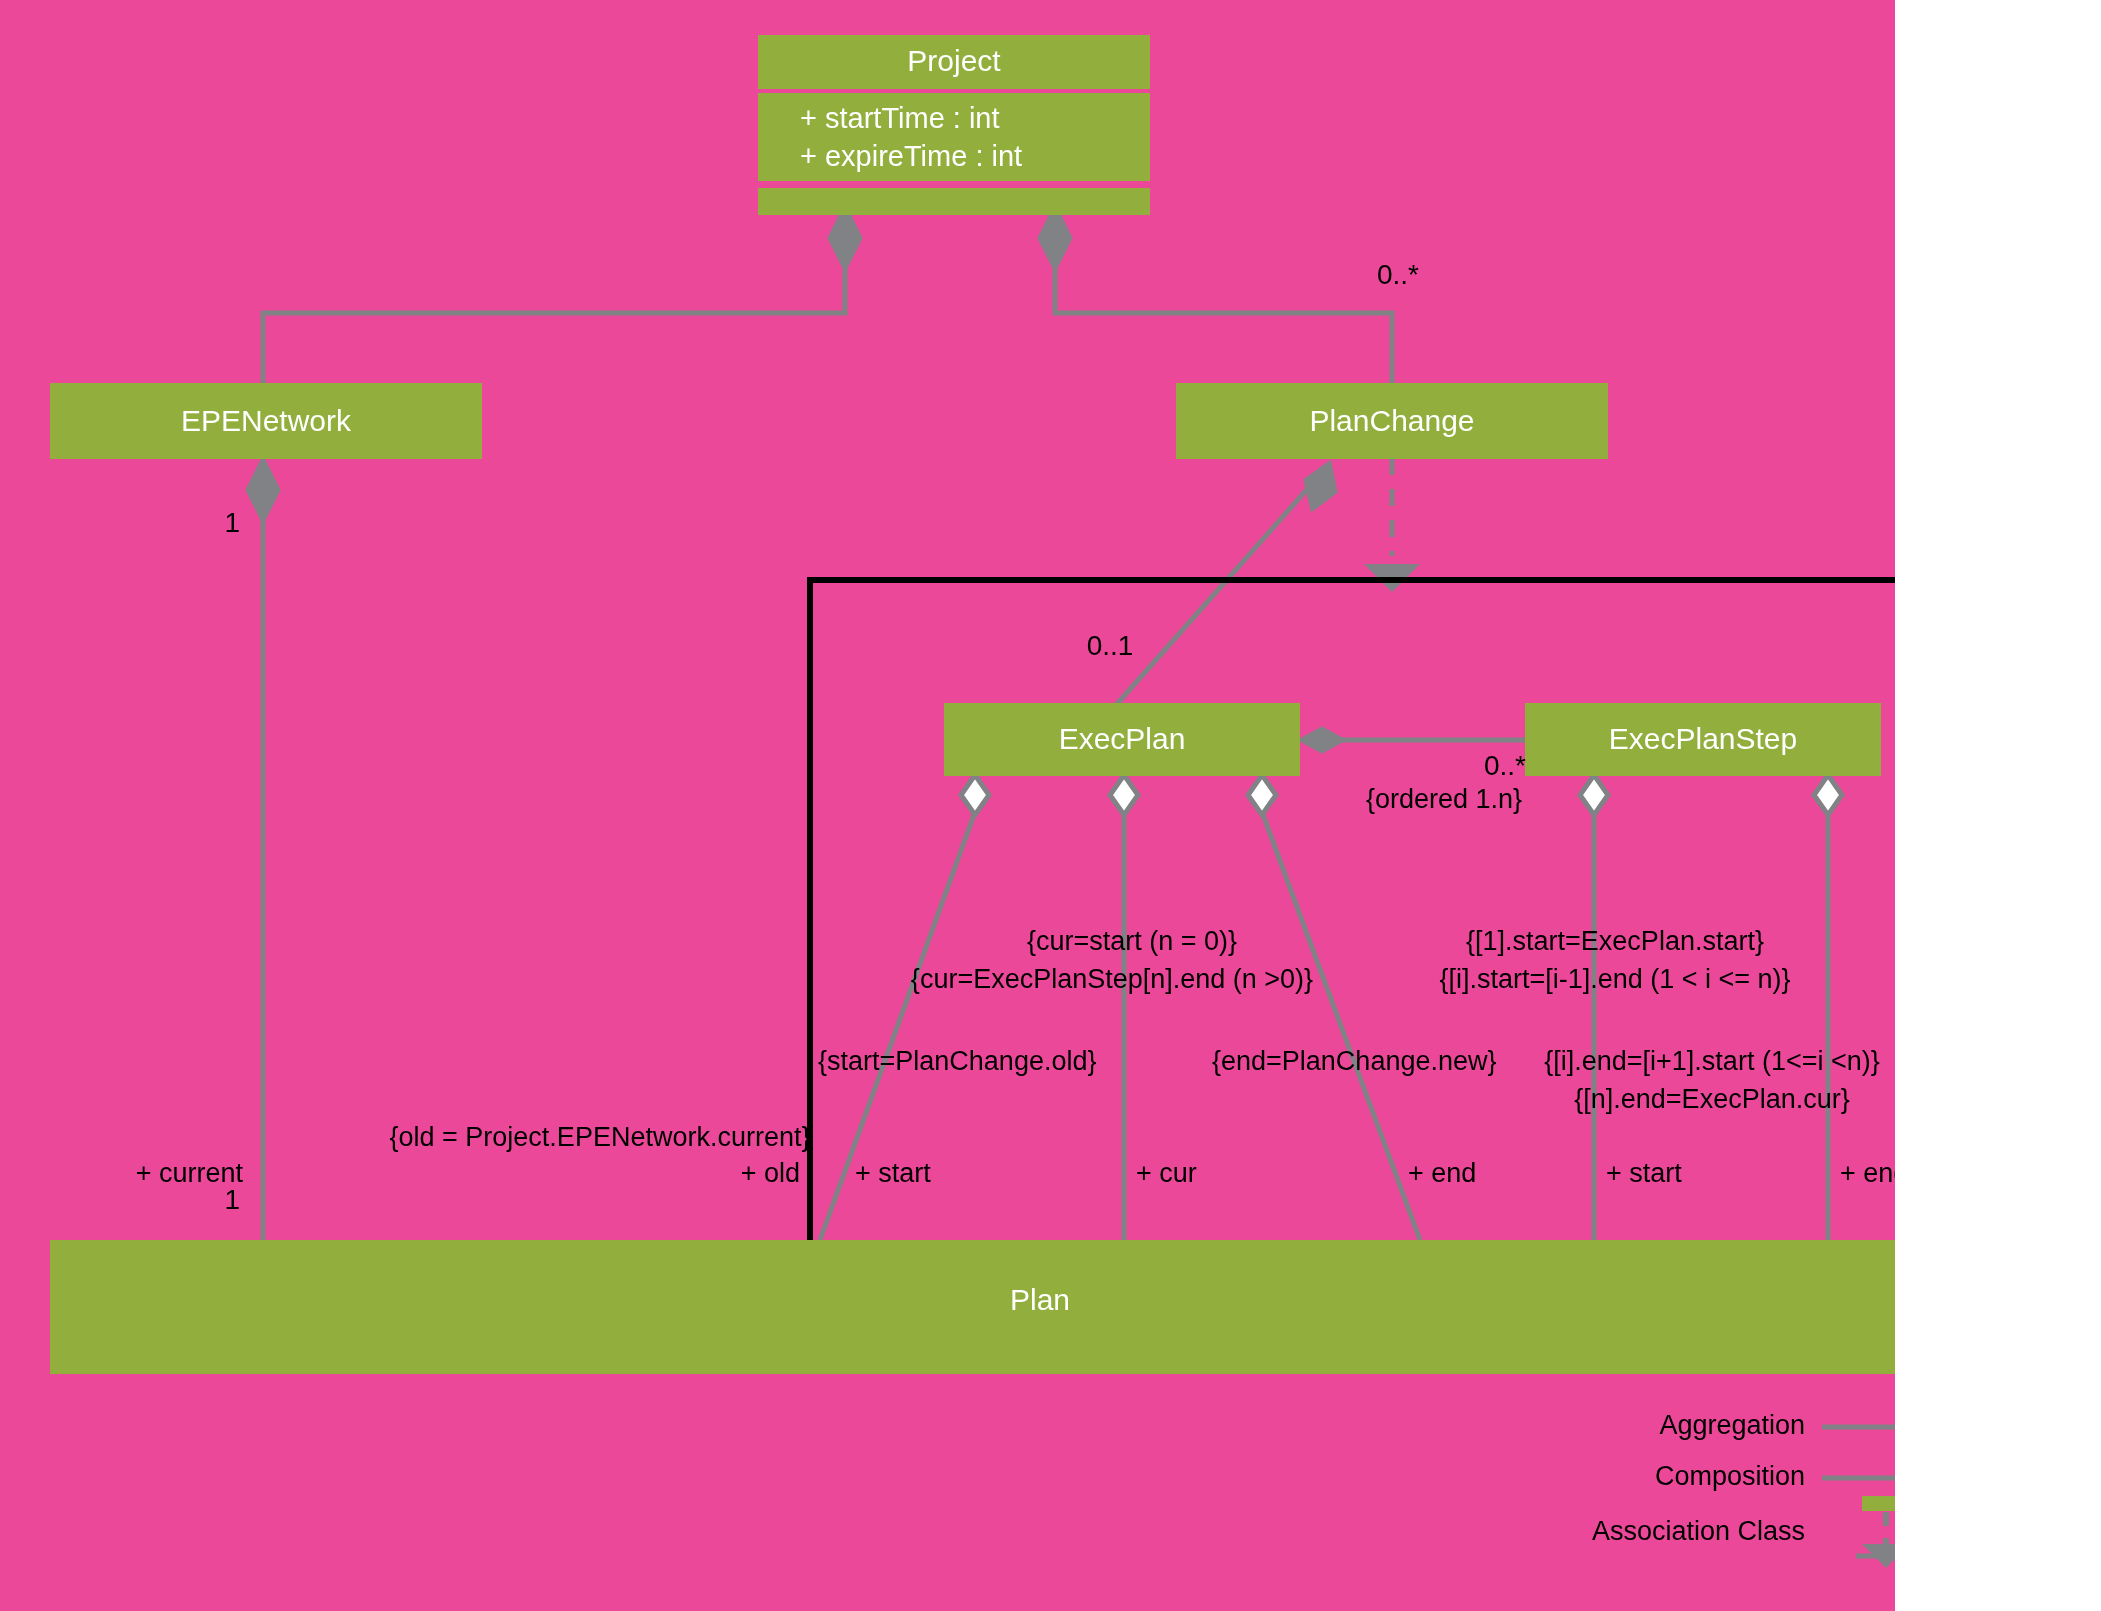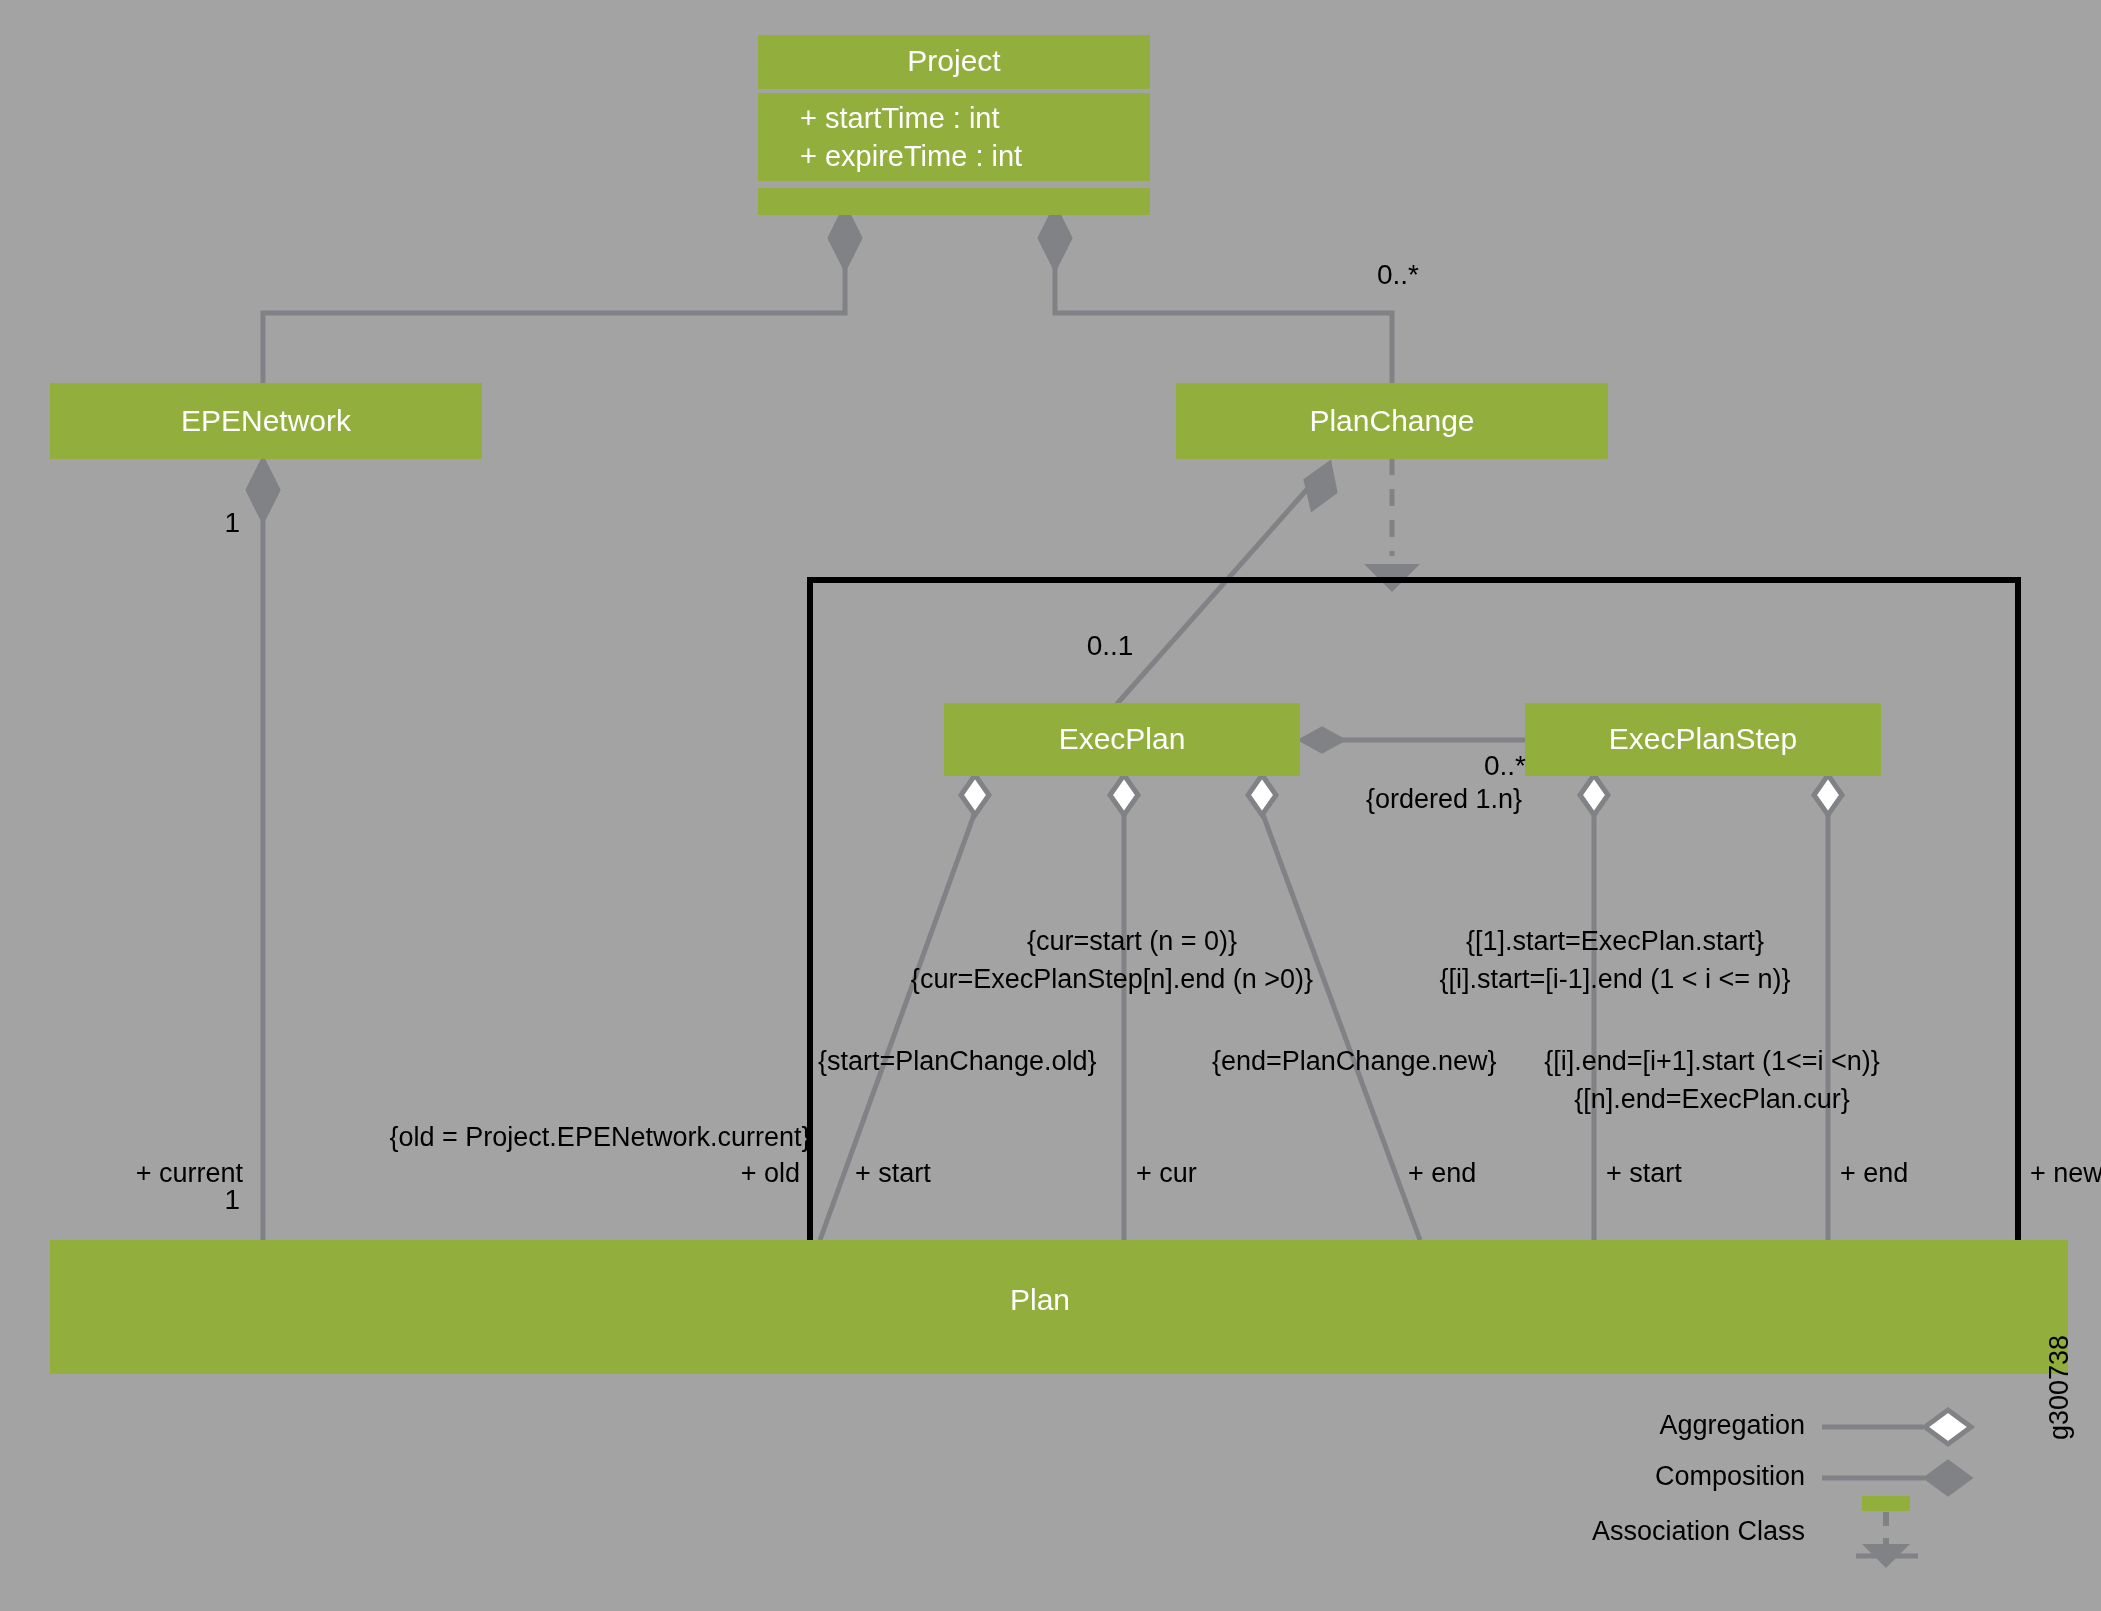--- a/index.html
+++ b/index.html
@@ -2,23 +2,23 @@
 <html><head>
 <meta charset="utf-8">
 <style>
   html, body {
     margin: 0;
     padding: 0;
     background: #ffffff;
   }
   #canvas {
     position: relative;
-    width: 2101px;
+    width: 1895px;
     height: 1611px;
-    background: #a3a3a3;
+    background: #ec4899;
     font-family: "Liberation Sans", sans-serif;
     overflow: hidden;
   }
   svg.layer {
     position: absolute;
     top: 0;
     left: 0;
     width: 2101px;
     height: 1611px;
   }

